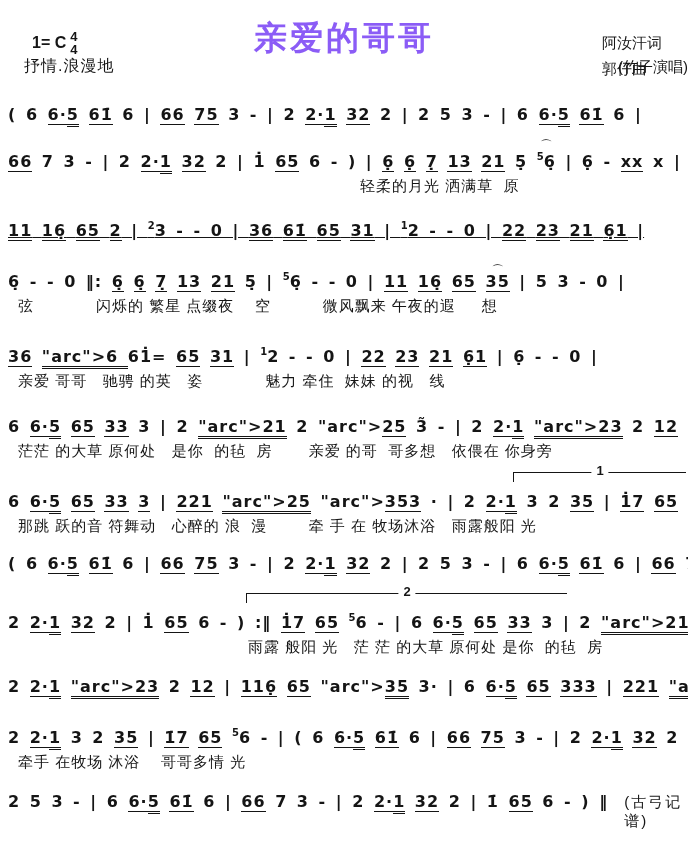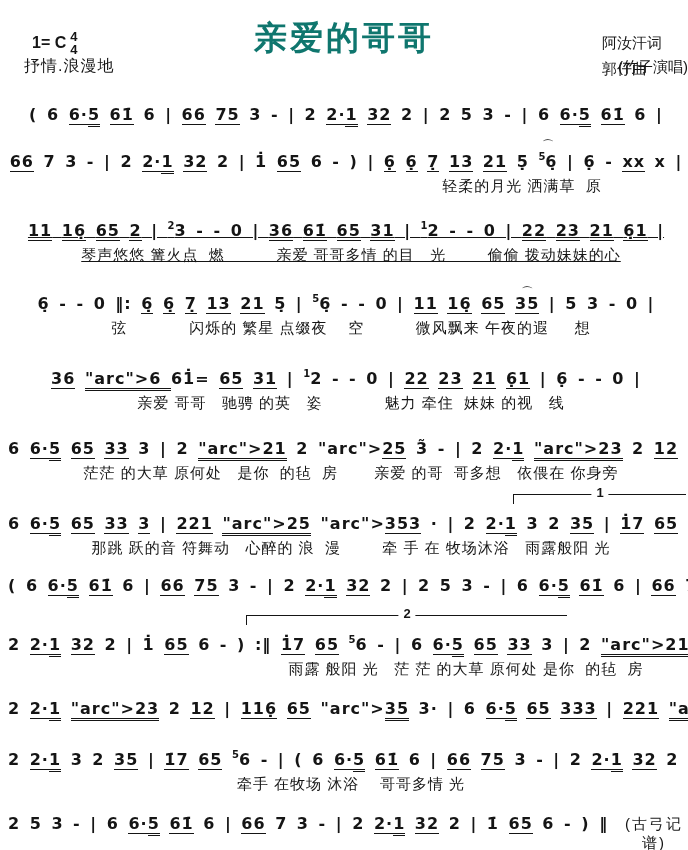--- a/index.html
+++ b/index.html
@@ -8,27 +8,27 @@
   .page{position:relative;width:688px;height:850px;background:#fff;}
 
   
   .hdr{position:absolute;top:0;left:0;width:100%;height:100px;}
   .keyline{position:absolute;top:30px;left:32px;font-weight:bold;font-size:16px;
            display:flex;align-items:center;gap:4px;}
   .meter{display:inline-flex;flex-direction:column;align-items:center;
          font-size:13px;line-height:1.0;font-weight:bold;}
   .mood{position:absolute;top:56px;left:24px;font-size:16px;letter-spacing:1px;}
   .title{position:absolute;top:16px;left:0;width:100%;text-align:center;
-         font-size:33px;font-weight:bold;color:#0f766e;letter-spacing:3px;}
+         font-size:33px;font-weight:bold;color:#8b5cf6;letter-spacing:3px;}
   .subtitle{position:absolute;top:58px;left:0;width:100%;text-align:right;font-size:15px;}
   .credits{position:absolute;top:30px;right:26px;text-align:left;font-size:15px;line-height:1.7;}
 
   
   .score{position:absolute;top:102px;left:8px;width:676px;}
-  .sys{position:relative;text-align:center;}
+  .sys{position:relative;}
   .notes{font-weight:bold;font-size:16px;line-height:26px;white-space:pre;
          letter-spacing:1px;word-spacing:3px;font-family:"DejaVu Sans",sans-serif;}
   .lyrics{font-size:15px;line-height:22px;white-space:pre;letter-spacing:1px;}
   .u1{border-bottom:1.5px solid #151515;padding-bottom:0px;}
   .u2{border-bottom:3px double #151515;}
   .gr{font-size:10px;vertical-align:7px;letter-spacing:0;}
   .arc{position:relative;display:inline-block;}
   .arc::before{content:"⌒";position:absolute;left:50%;top:-12px;transform:translateX(-50%);
                font-size:12px;font-weight:normal;letter-spacing:0;}
   .s1{margin-bottom:16px;}  .s2{margin-bottom:16px;}
@@ -72,21 +72,20 @@
       <div class="notes">( 6 <span class="u1">6·</span><span class="u2">5</span> <span class="u1">61̇</span> 6 | <span class="u1">66</span> <span class="u1">75</span> 3 - | 2 <span class="u1">2·</span><span class="u2">1</span> <span class="u1">32</span> 2 | 2 5 3 - | 6 <span class="u1">6·</span><span class="u2">5</span> <span class="u1">61̇</span> 6 |</div>
     </div>
 
     <div class="sys s2">
       <div class="notes"><span class="u1">66</span> 7 3 - | 2 <span class="u1">2·</span><span class="u2">1</span> <span class="u1">32</span> 2 | 1̇ <span class="u1">65</span> 6 - ) | <span class="u1">6̣</span> <span class="u1">6̣</span> <span class="u1">7̣</span> <span class="u1">13</span> <span class="u1">21</span> 5̣ <span class="arc"><span class="gr">5</span>6̣</span> | 6̣ - <span class="u1">xx</span> x |</div>
       <div class="lyrics" style="padding-left:352px">轻柔的月光 洒满草  原</div>
     </div>
 
     <div class="sys s3">
       <div class="notes"><span class="u1">11</span> <span class="u1">16̣</span> <span class="u1">65</span> <span class="u1">2</span> | <span class="gr">2</span>3 - - 0 | <span class="u1">36</span> <span class="u1">61̇</span> <span class="u1">65</span> <span class="u1">31</span> | <span class="gr">1</span>2 - - 0 | <span class="u1">22</span> <span class="u1">23</span> <span class="u1">21</span> <span class="u1">6̣1</span> |</div>
-      <div class="lyrics" style="padding-left:10px">琴声悠悠 篝火点  燃          亲爱 哥哥多情 的目   光        偷偷 拨动妹妹的心</div>
     </div>
 
     <div class="sys s4">
       <div class="notes">6̣ - - 0 ‖: <span class="u1">6̣</span> <span class="u1">6̣</span> <span class="u1">7̣</span> <span class="u1">13</span> <span class="u1">21</span> 5̣ | <span class="gr">5</span>6̣ - - 0 | <span class="u1">11</span> <span class="u1">16̣</span> <span class="u1">65</span> <span class="arc"><span class="u1">35</span></span> | 5 3 - 0 |</div>
       <div class="lyrics" style="padding-left:10px">弦            闪烁的 繁星 点缀夜    空          微风飘来 午夜的遐     想</div>
     </div>
 
     <div class="sys s5">
       <div class="notes"><span class="u1">36</span> <span class<span="" class="u2">"arc"&gt;<span class="u1">6</span> </span>61̇= <span class="u1">65</span> <span class="u1">31</span> | <span class="gr">1</span>2 - - 0 | <span class="u1">22</span> <span class="u1">23</span> <span class="u1">21</span> <span class="u1">6̣1</span> | 6̣ - - 0 |</div>
       <div class="lyrics" style="padding-left:10px">亲爱 哥哥   驰骋 的英   姿            魅力 牵住  妹妹 的视   线</div>

